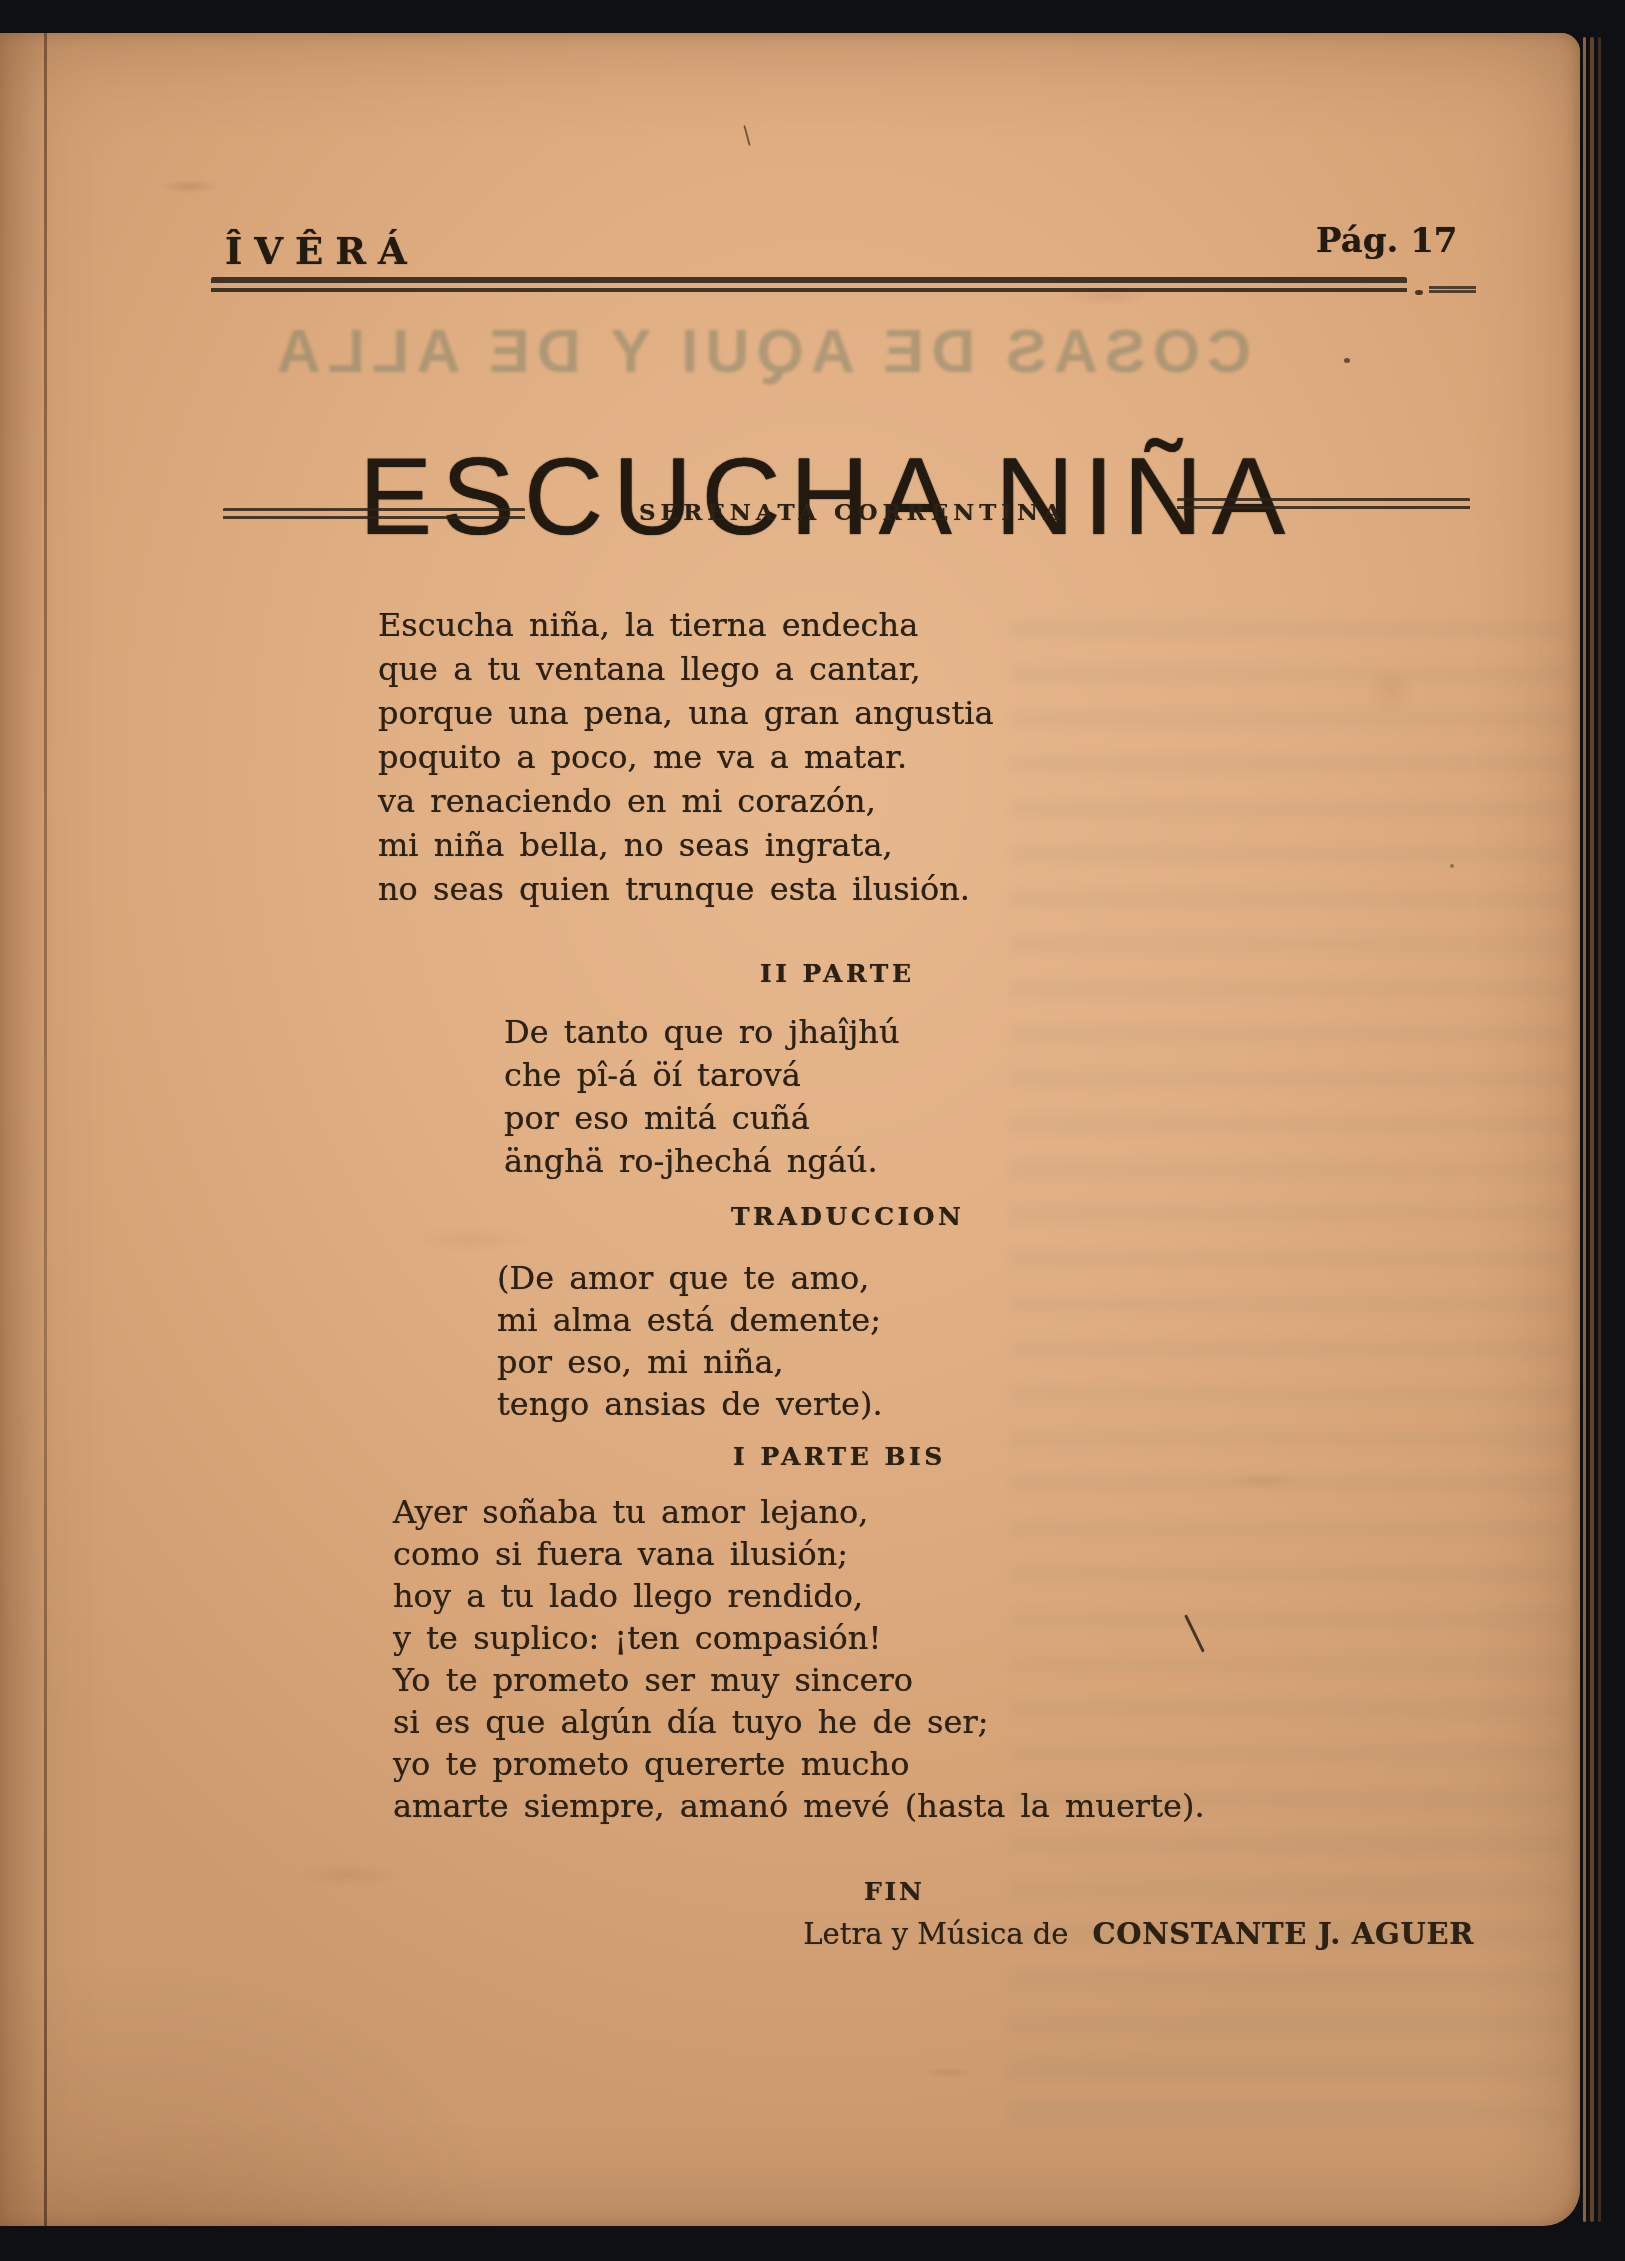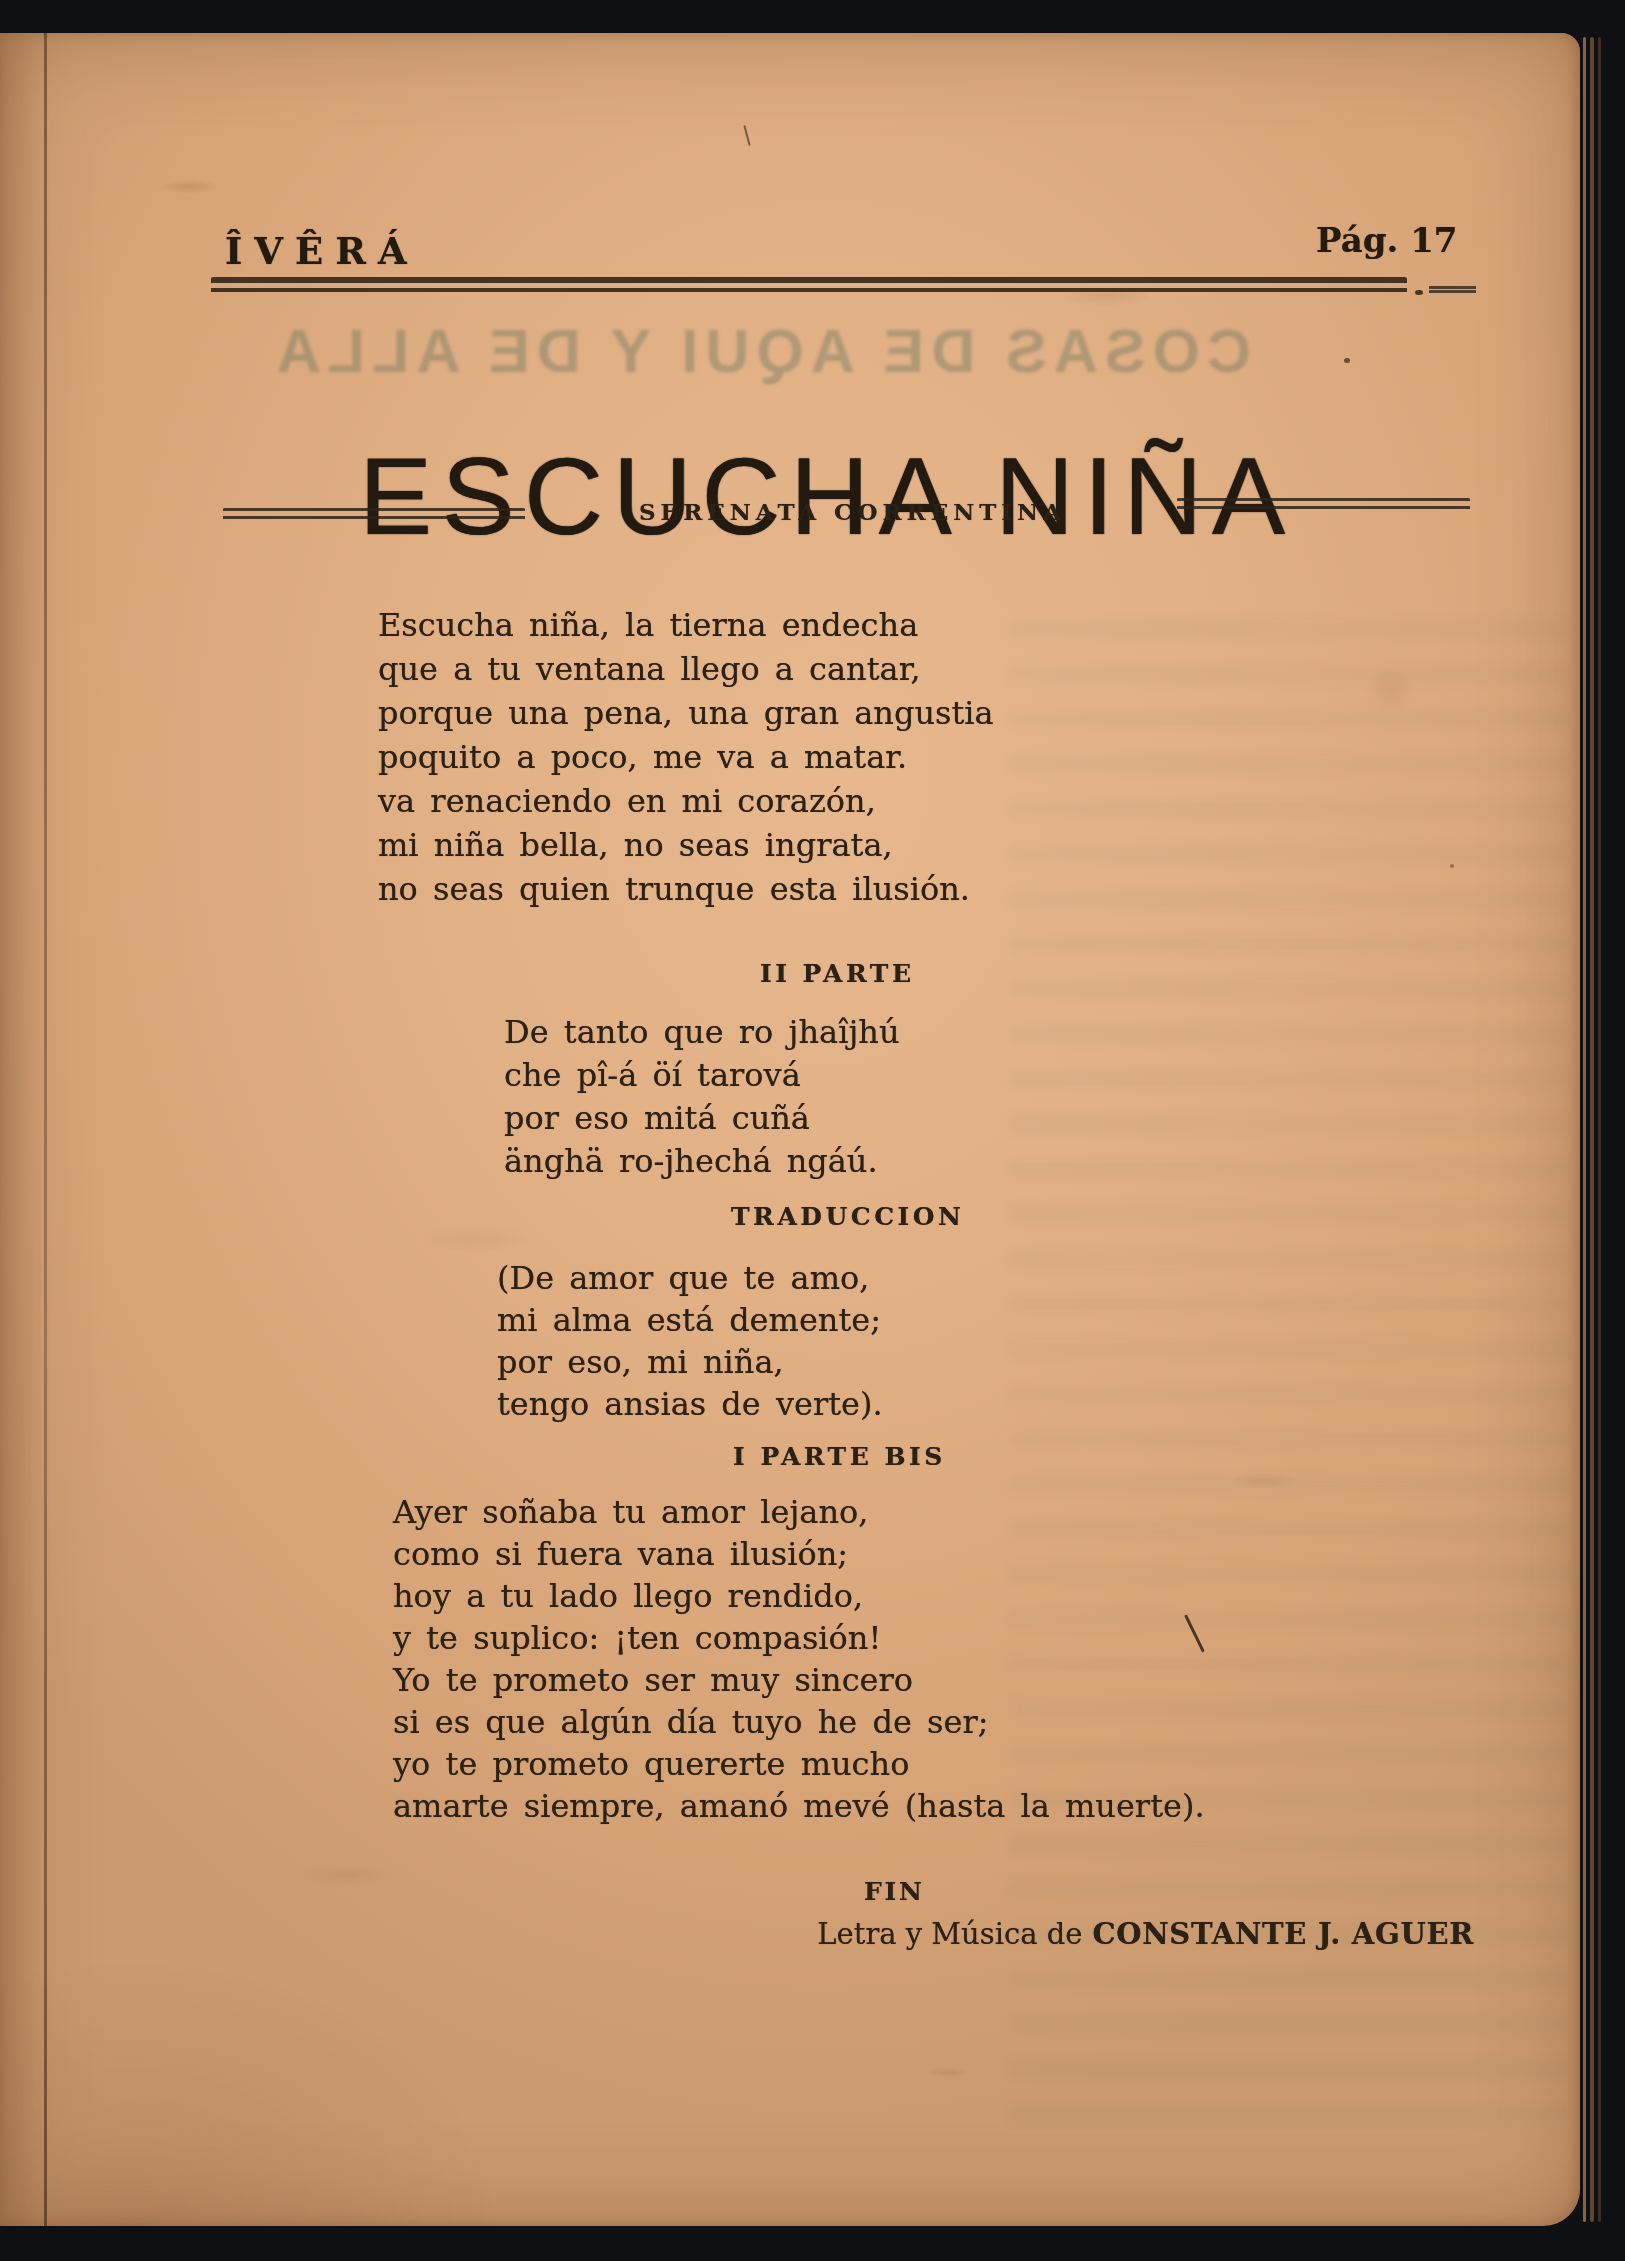--- a/index.html
+++ b/index.html
@@ -103,21 +103,21 @@
     position:absolute;font-size:25px;font-weight:bold;letter-spacing:3.5px;white-space:nowrap;
   }
   .h-part2{left:760px;top:926px;}
   .h-trad{left:731px;top:1169px;}
   .h-bis{left:733px;top:1409px;}
   .fin{position:absolute;left:864px;top:1844px;font-size:25px;font-weight:bold;letter-spacing:2.8px;}
   .credit{
     position:absolute;left:777px;top:1884px;width:697px;text-align:right;
     font-size:29px;white-space:nowrap;
   }
-  .credit .author{font-weight:bold;margin-left:10px;letter-spacing:0.7px;}
+  .credit .author{font-weight:bold;margin-left:24px;letter-spacing:0.7px;}
   
   .mark{position:absolute;background:rgba(40,30,18,.82);border-radius:1.4px;}
   .mark-slash-big{left:1193px;top:1580px;width:2.8px;height:41px;transform:rotate(-26deg);}
   .mark-slash-top{left:746px;top:92px;width:2.1px;height:21px;transform:rotate(-15deg);opacity:.7;}
   .mark-dot-title{left:1344px;top:325px;width:6.4px;height:5.7px;border-radius:50%;opacity:.8;}
   .mark-dot-mid{left:1450px;top:831px;width:4.2px;height:4.2px;border-radius:50%;opacity:.5;}
 </style>
 </head>
 <body>
 

